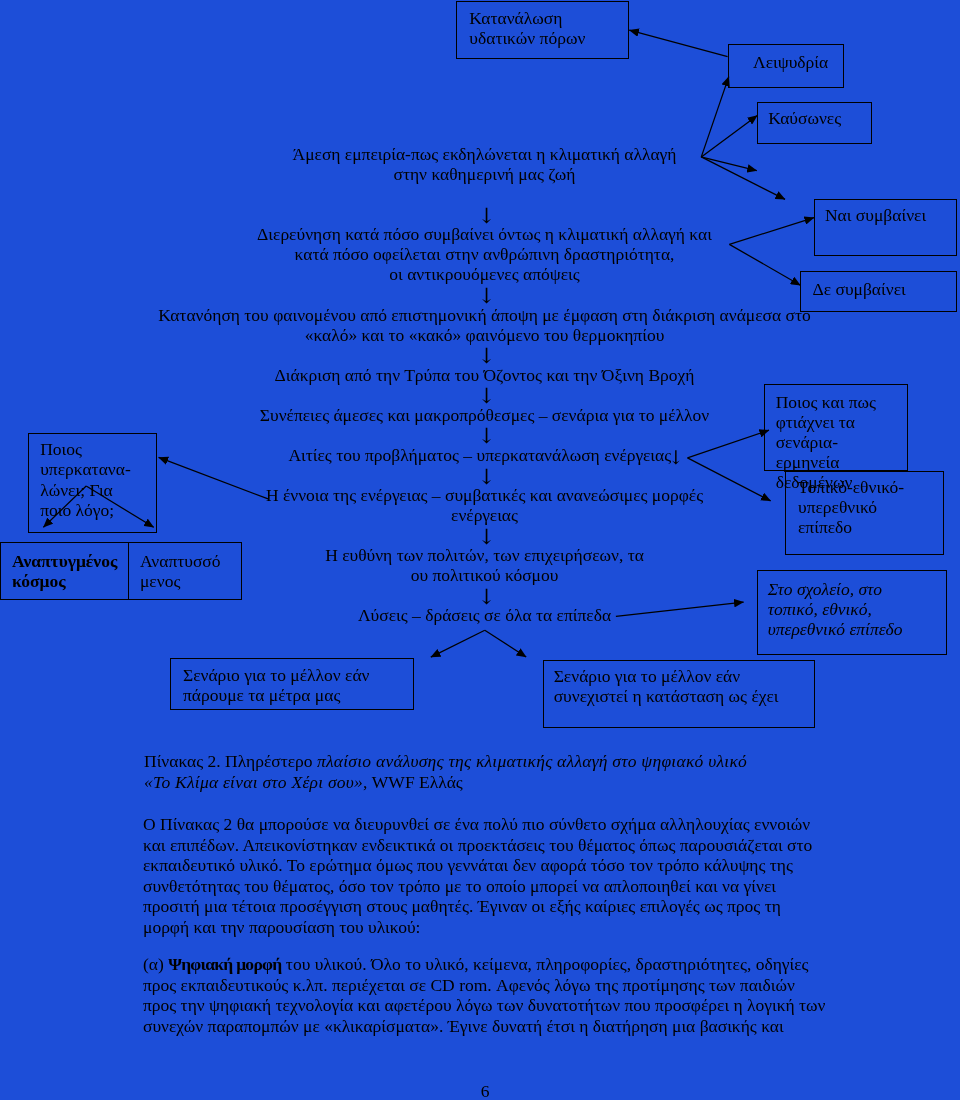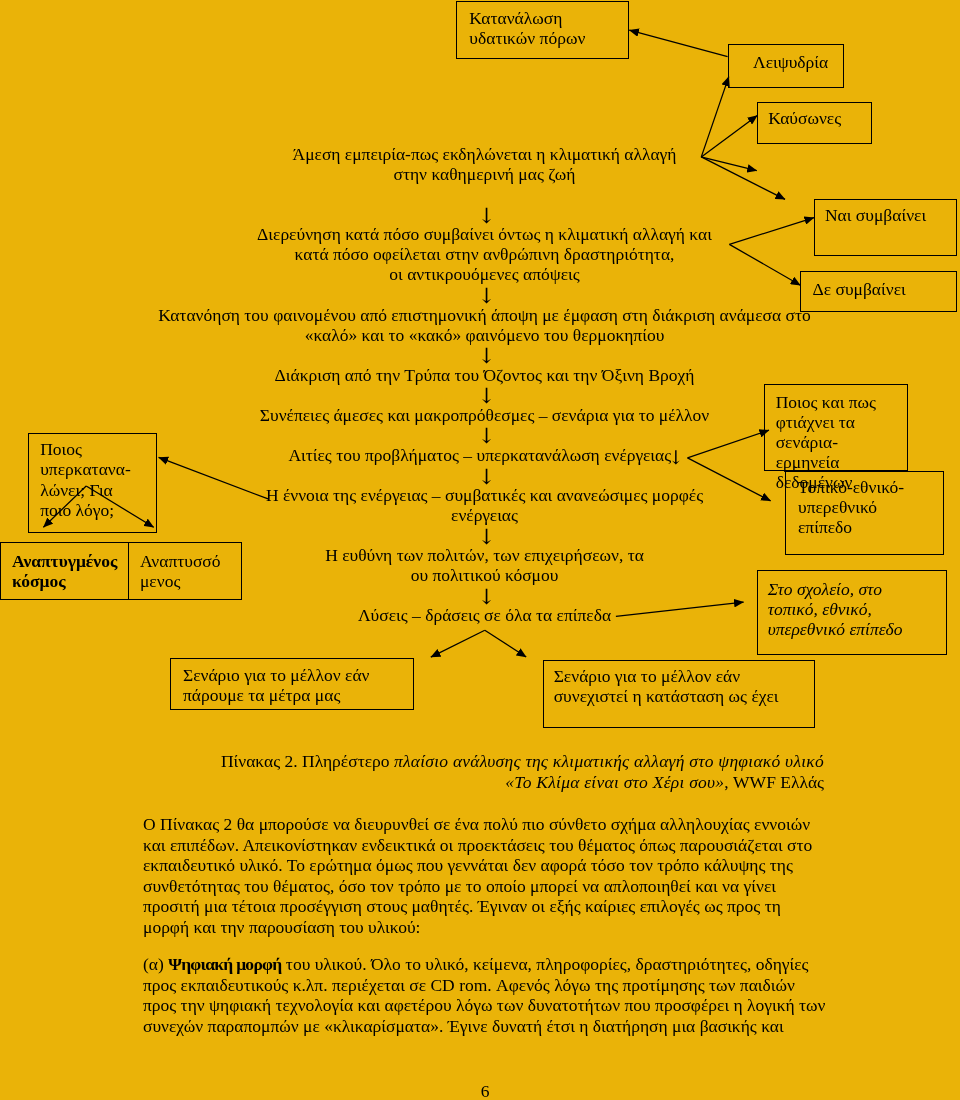--- a/index.html
+++ b/index.html
@@ -1,19 +1,19 @@
 <!DOCTYPE html>
 <html><head>
 <meta charset="utf-8">
 <title>Σχήμα — Πίνακας 2</title>
 <style>
   html,body{margin:0;padding:0;background:#ffffff;}
   body{width:960px;height:1100px;position:relative;overflow:hidden;
        font-family:"Liberation Serif",serif;color:#000000;}
-  #page{position:relative;width:960px;height:1100px;background:#eab308;}
+  #page{position:relative;width:960px;height:1100px;background:#1d4ed8;}
 
   svg.arrows{position:absolute;left:0;top:0;width:960px;height:1100px;
              overflow:visible;pointer-events:none;}
 
   .box{position:absolute;box-sizing:border-box;border:1px solid #000000;
        background:transparent;}
   .box .bt{position:absolute;font-size:17.5px;line-height:20.1px;
            white-space:pre-line;}
 
   #flowcol{font-size:17.5px;line-height:20.07px;text-align:center;}
@@ -147,21 +147,21 @@
       <div class="flowarrow"><span>↓</span></div>
       <div class="flowline">Η έννοια της ενέργειας – συμβατικές και ανανεώσιμες μορφές
 ενέργειας</div>
       <div class="flowarrow"><span>↓</span></div>
       <div class="flowline">Η ευθύνη των πολιτών, των επιχειρήσεων, τα
 ου πολιτικού κόσμου</div>
       <div class="flowarrow"><span>↓</span></div>
       <div class="flowline">Λύσεις – δράσεις σε όλα τα επίπεδα</div>
     </div>
 
-  <div class="para" style="left:144px;top:751px;width:680px;text-align:right;">
+  <div class="para" style="left:144px;top:751px;width:680px;">
     <span>Πίνακας 2. Πληρέστερο </span><i>πλαίσιο ανάλυσης της κλιματικής αλλαγή στο ψηφιακό υλικό</i><br><i>«Το Κλίμα είναι στο Χέρι σου»</i><span>, WWF Ελλάς</span>
   </div>
 
   <div class="para" id="para1" style="left:143px;top:814px;width:720px;">
       <div>Ο Πίνακας 2 θα μπορούσε να διευρυνθεί σε ένα πολύ πιο σύνθετο σχήμα αλληλουχίας εννοιών</div>
       <div>και επιπέδων. Απεικονίστηκαν ενδεικτικά οι προεκτάσεις του θέματος όπως παρουσιάζεται στο</div>
       <div>εκπαιδευτικό υλικό. Το ερώτημα όμως που γεννάται δεν αφορά τόσο τον τρόπο κάλυψης της</div>
       <div>συνθετότητας του θέματος, όσο τον τρόπο με το οποίο μπορεί να απλοποιηθεί και να γίνει</div>
       <div>προσιτή μια τέτοια προσέγγιση στους μαθητές. Έγιναν οι εξής καίριες επιλογές ως προς τη</div>
       <div>μορφή και την παρουσίαση του υλικού:</div>

